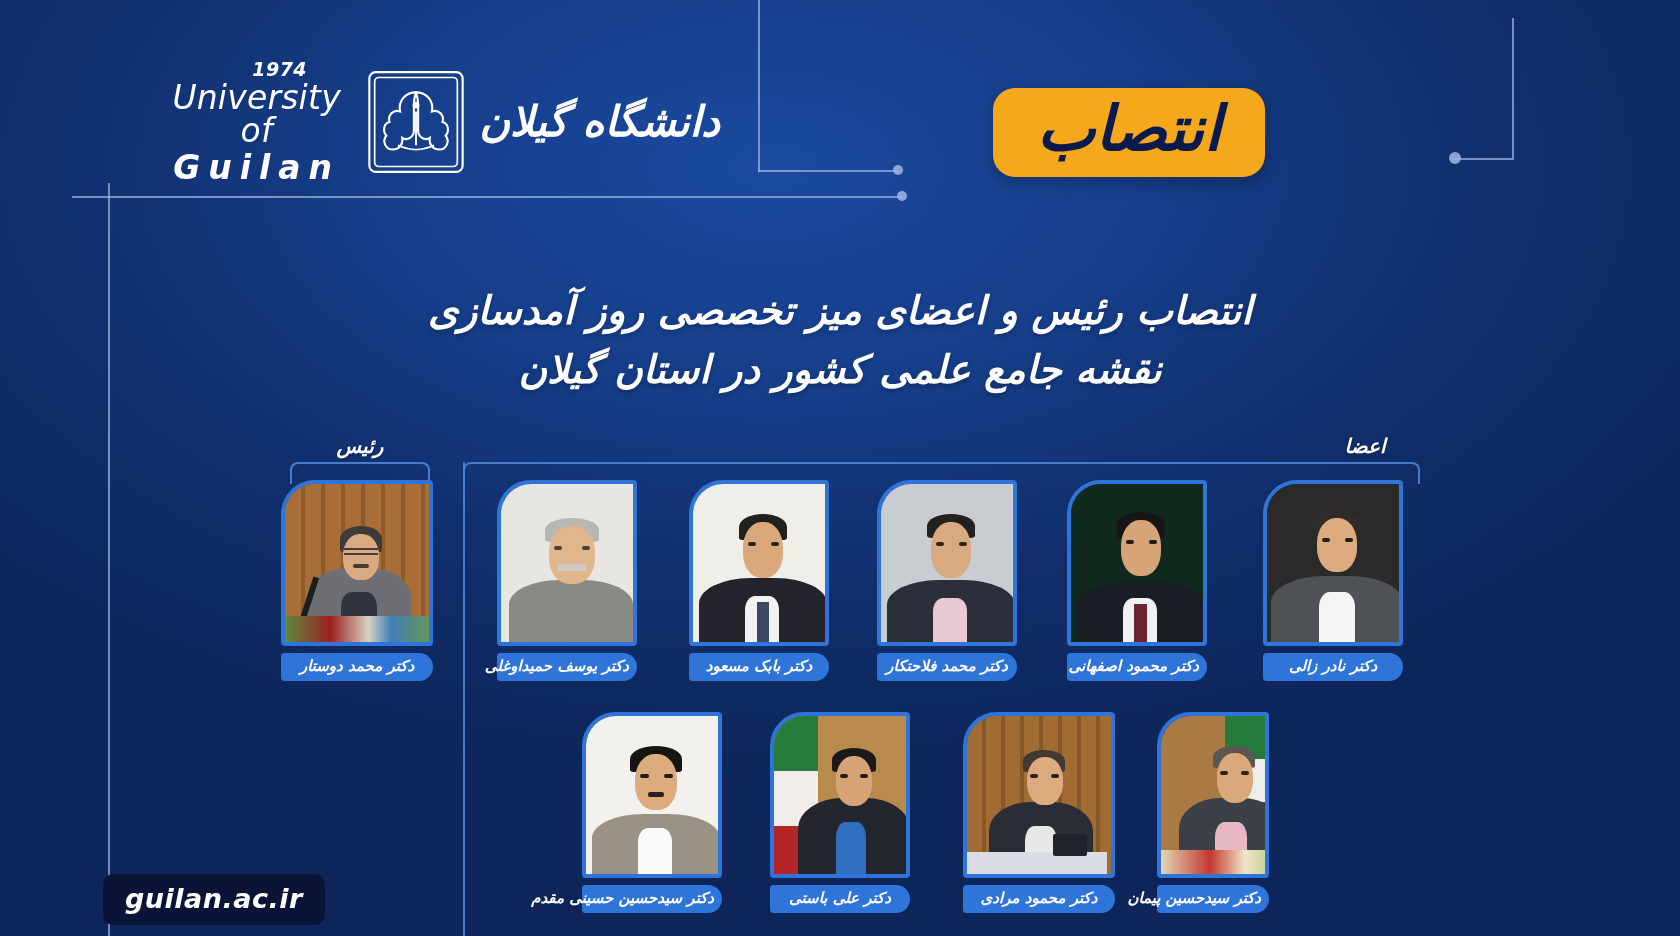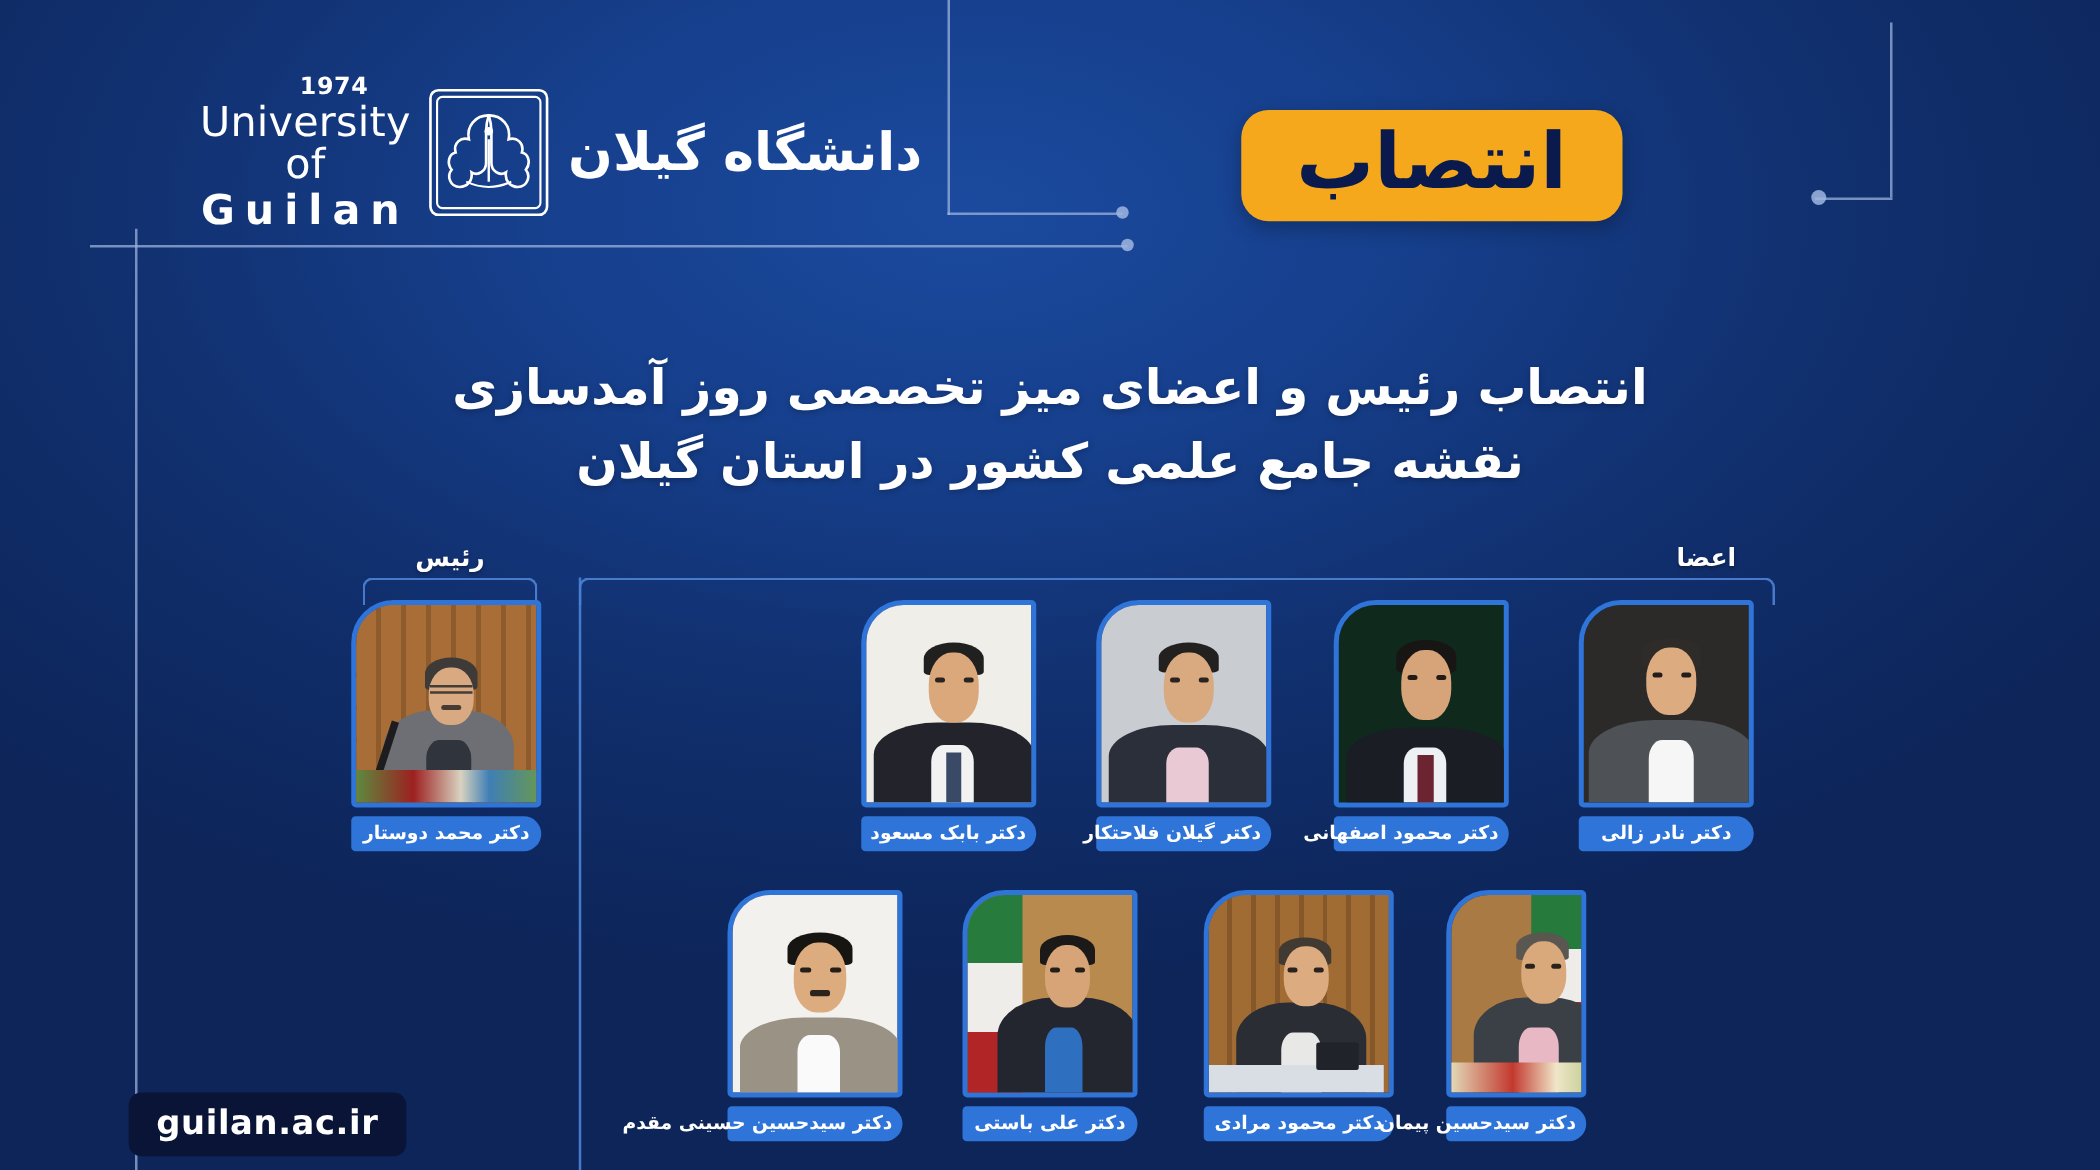--- a/index.html
+++ b/index.html
@@ -7,20 +7,21 @@
   html,body{
     width:1680px; height:936px; overflow:hidden;
     font-family:"DejaVu Sans","Liberation Sans",sans-serif;
   }
   #poster{
     position:relative; width:1680px; height:936px;
     background:
       radial-gradient(ellipse 1100px 620px at 46% 18%, #1b4a9e 0%, #163f8c 32%, #11306f 62%, #0d2559 100%),
       linear-gradient(160deg,#0b1f4e 0%,#14387e 40%,#1a4a9e 70%,#0e2a63 100%);
     overflow:hidden;
+    font-style:italic;
   }
   
   .ln{ position:absolute; background:#9fb6e0; opacity:.72; }
   .lnh{ height:2px; }
   .lnv{ width:2px; }
   .dot{
     position:absolute; width:12px; height:12px; border-radius:50%;
     background:#9fb6e0; opacity:.85;
   }
   .dot.sm{ width:10px; height:10px; }
@@ -186,20 +187,33 @@
              border-top:2px solid #2b2b2b;border-bottom:2px solid #2b2b2b;opacity:.85;"></div>
         <div style="position:absolute;left:68px;top:80px;width:16px;height:4px;background:#473c33;border-radius:2px;"></div>
         <div style="position:absolute;left:20px;top:92px;width:6px;height:54px;background:#1d1d1f;transform:rotate(18deg);"></div>
         <div style="position:absolute;left:0;bottom:0;width:152px;height:26px;
              background:linear-gradient(90deg,#5d8a3e,#9d2020 30%,#d8d2c0 55%,#3f7fb5 70%,#6d9b46);"></div>
       </div>
     </div>
     <div class="namebar">دکتر محمد دوستار</div>
   </div>
 
+  <div class="card" style="left:497px; top:480px; width:140px;">
+    <div class="photo rtl-corner" style="height:166px;">
+      <div class="sc" style="background:#e8e6e0;">
+        <div class="torso" style="left:8px; bottom:0; width:124px; height:62px; background:#8a8a84;"></div>
+        <div class="hair" style="left:44px; top:34px; width:54px; height:24px; background:#b9b7b2;"></div>
+        <div class="face" style="left:48px; top:42px; width:46px; height:58px; background:#e0b68c;"></div>
+        <div style="position:absolute;left:56px;top:80px;width:30px;height:7px;background:#cfcac4;border-radius:3px;"></div>
+        <div style="position:absolute;left:53px;top:62px;width:8px;height:4px;background:#4a4038;border-radius:2px;"></div>
+        <div style="position:absolute;left:81px;top:62px;width:8px;height:4px;background:#4a4038;border-radius:2px;"></div>
+      </div>
+    </div>
+    <div class="namebar">دکتر یوسف حمیداوغلی</div>
+  </div>
 
   <div class="card" style="left:689px; top:480px; width:140px;">
     <div class="photo rtl-corner" style="height:166px;">
       <div class="sc" style="background:#efeee9;">
         <div class="torso" style="left:6px; bottom:0; width:128px; height:64px; background:#23242b;"></div>
         <div class="shirt" style="left:52px; bottom:0; width:34px; height:46px; background:#f2f2f2;"></div>
         <div style="position:absolute;left:64px;bottom:0;width:12px;height:40px;background:#3a4a66;"></div>
         <div class="hair" style="left:46px; top:30px; width:48px; height:26px; background:#20201f;"></div>
         <div class="face" style="left:50px; top:38px; width:40px; height:56px; background:#dba87c;"></div>
         <div style="position:absolute;left:55px;top:58px;width:8px;height:4px;background:#2a2320;border-radius:2px;"></div>
@@ -213,21 +227,21 @@
     <div class="photo rtl-corner" style="height:166px;">
       <div class="sc" style="background:#c9cdd2;">
         <div class="torso" style="left:6px; bottom:0; width:128px; height:62px; background:#2b2f3a;"></div>
         <div class="shirt" style="left:52px; bottom:0; width:34px; height:44px; background:#e9c9d4;"></div>
         <div class="hair" style="left:46px; top:30px; width:48px; height:24px; background:#23211f;"></div>
         <div class="face" style="left:50px; top:38px; width:40px; height:56px; background:#d9a97f;"></div>
         <div style="position:absolute;left:55px;top:58px;width:8px;height:4px;background:#2a2320;border-radius:2px;"></div>
         <div style="position:absolute;left:78px;top:58px;width:8px;height:4px;background:#2a2320;border-radius:2px;"></div>
       </div>
     </div>
-    <div class="namebar">دکتر گیلان فلاحتکار</div>
+    <div class="namebar">دکتر محمد فلاحتکار</div>
   </div>
 
   <div class="card" style="left:1067px; top:480px; width:140px;">
     <div class="photo rtl-corner" style="height:166px;">
       <div class="sc" style="background:#0f2a1c;">
         <div class="torso" style="left:6px; bottom:0; width:128px; height:60px; background:#1b1d24;"></div>
         <div class="shirt" style="left:52px; bottom:0; width:34px; height:44px; background:#eef1f4;"></div>
         <div style="position:absolute;left:63px;bottom:0;width:13px;height:38px;background:#6b2430;"></div>
         <div class="hair" style="left:46px; top:28px; width:48px; height:26px; background:#171614;"></div>
         <div class="face" style="left:50px; top:36px; width:40px; height:56px; background:#d6a madeup;"></div>

